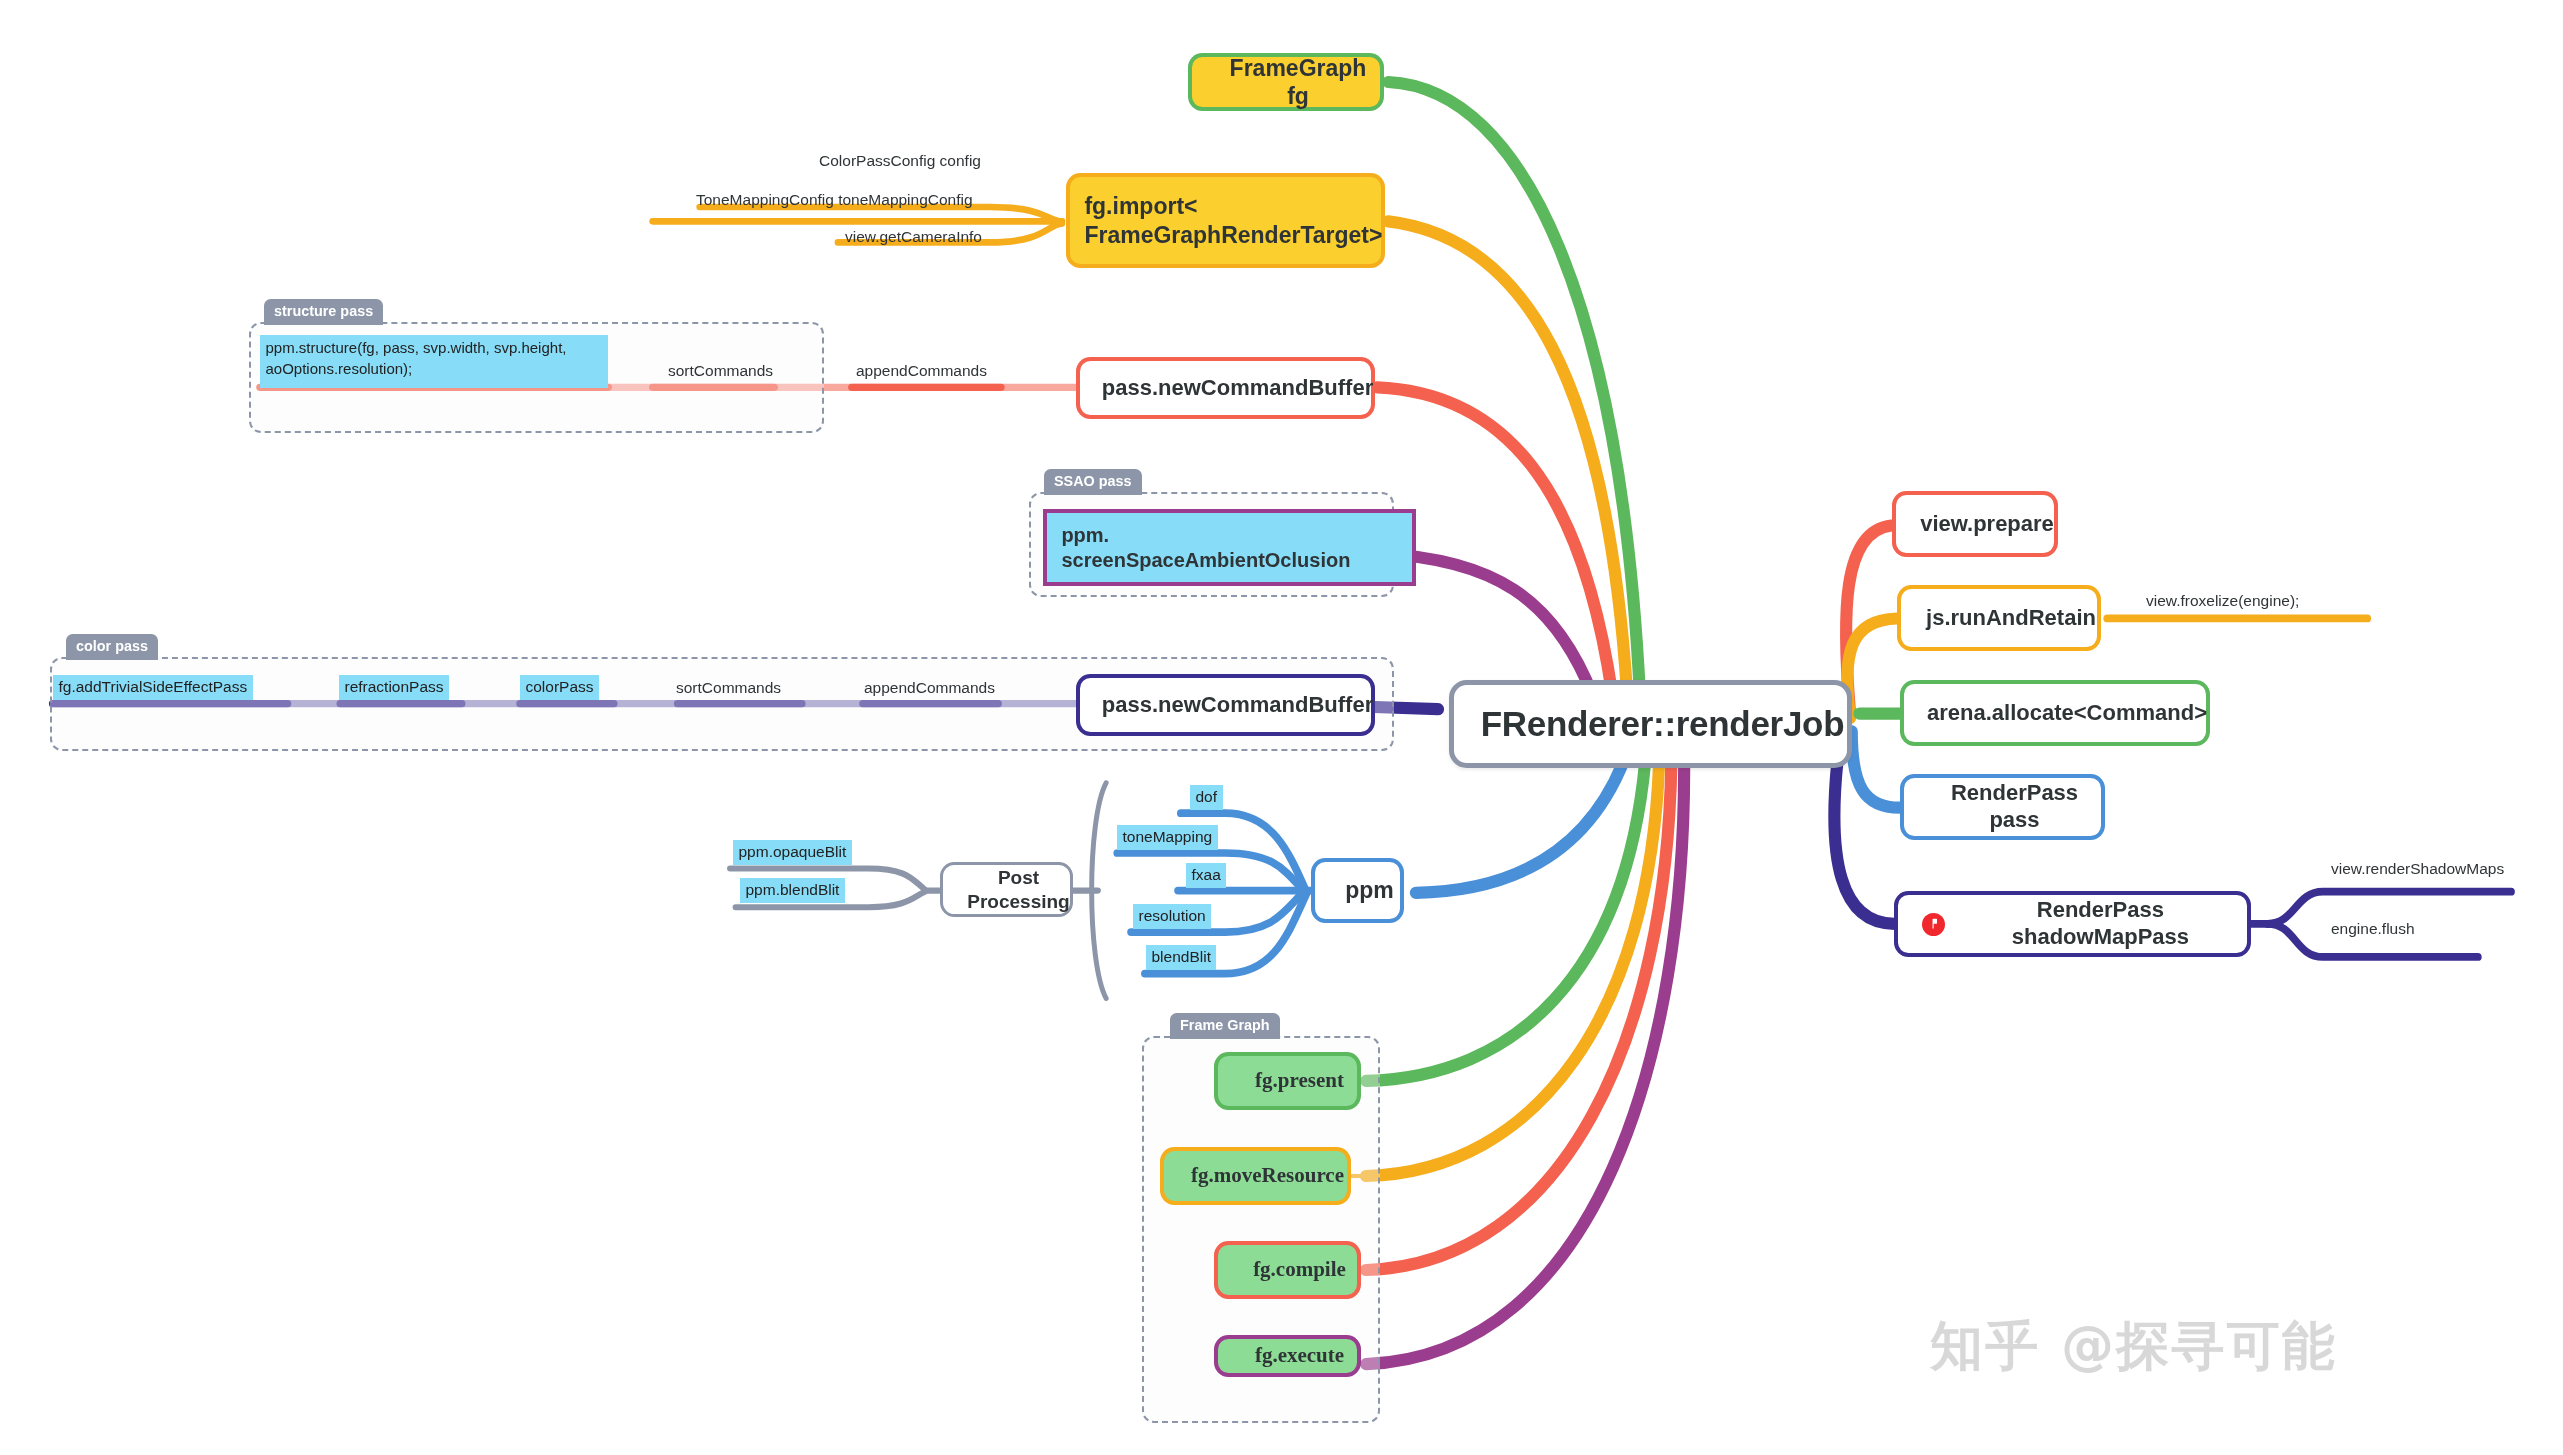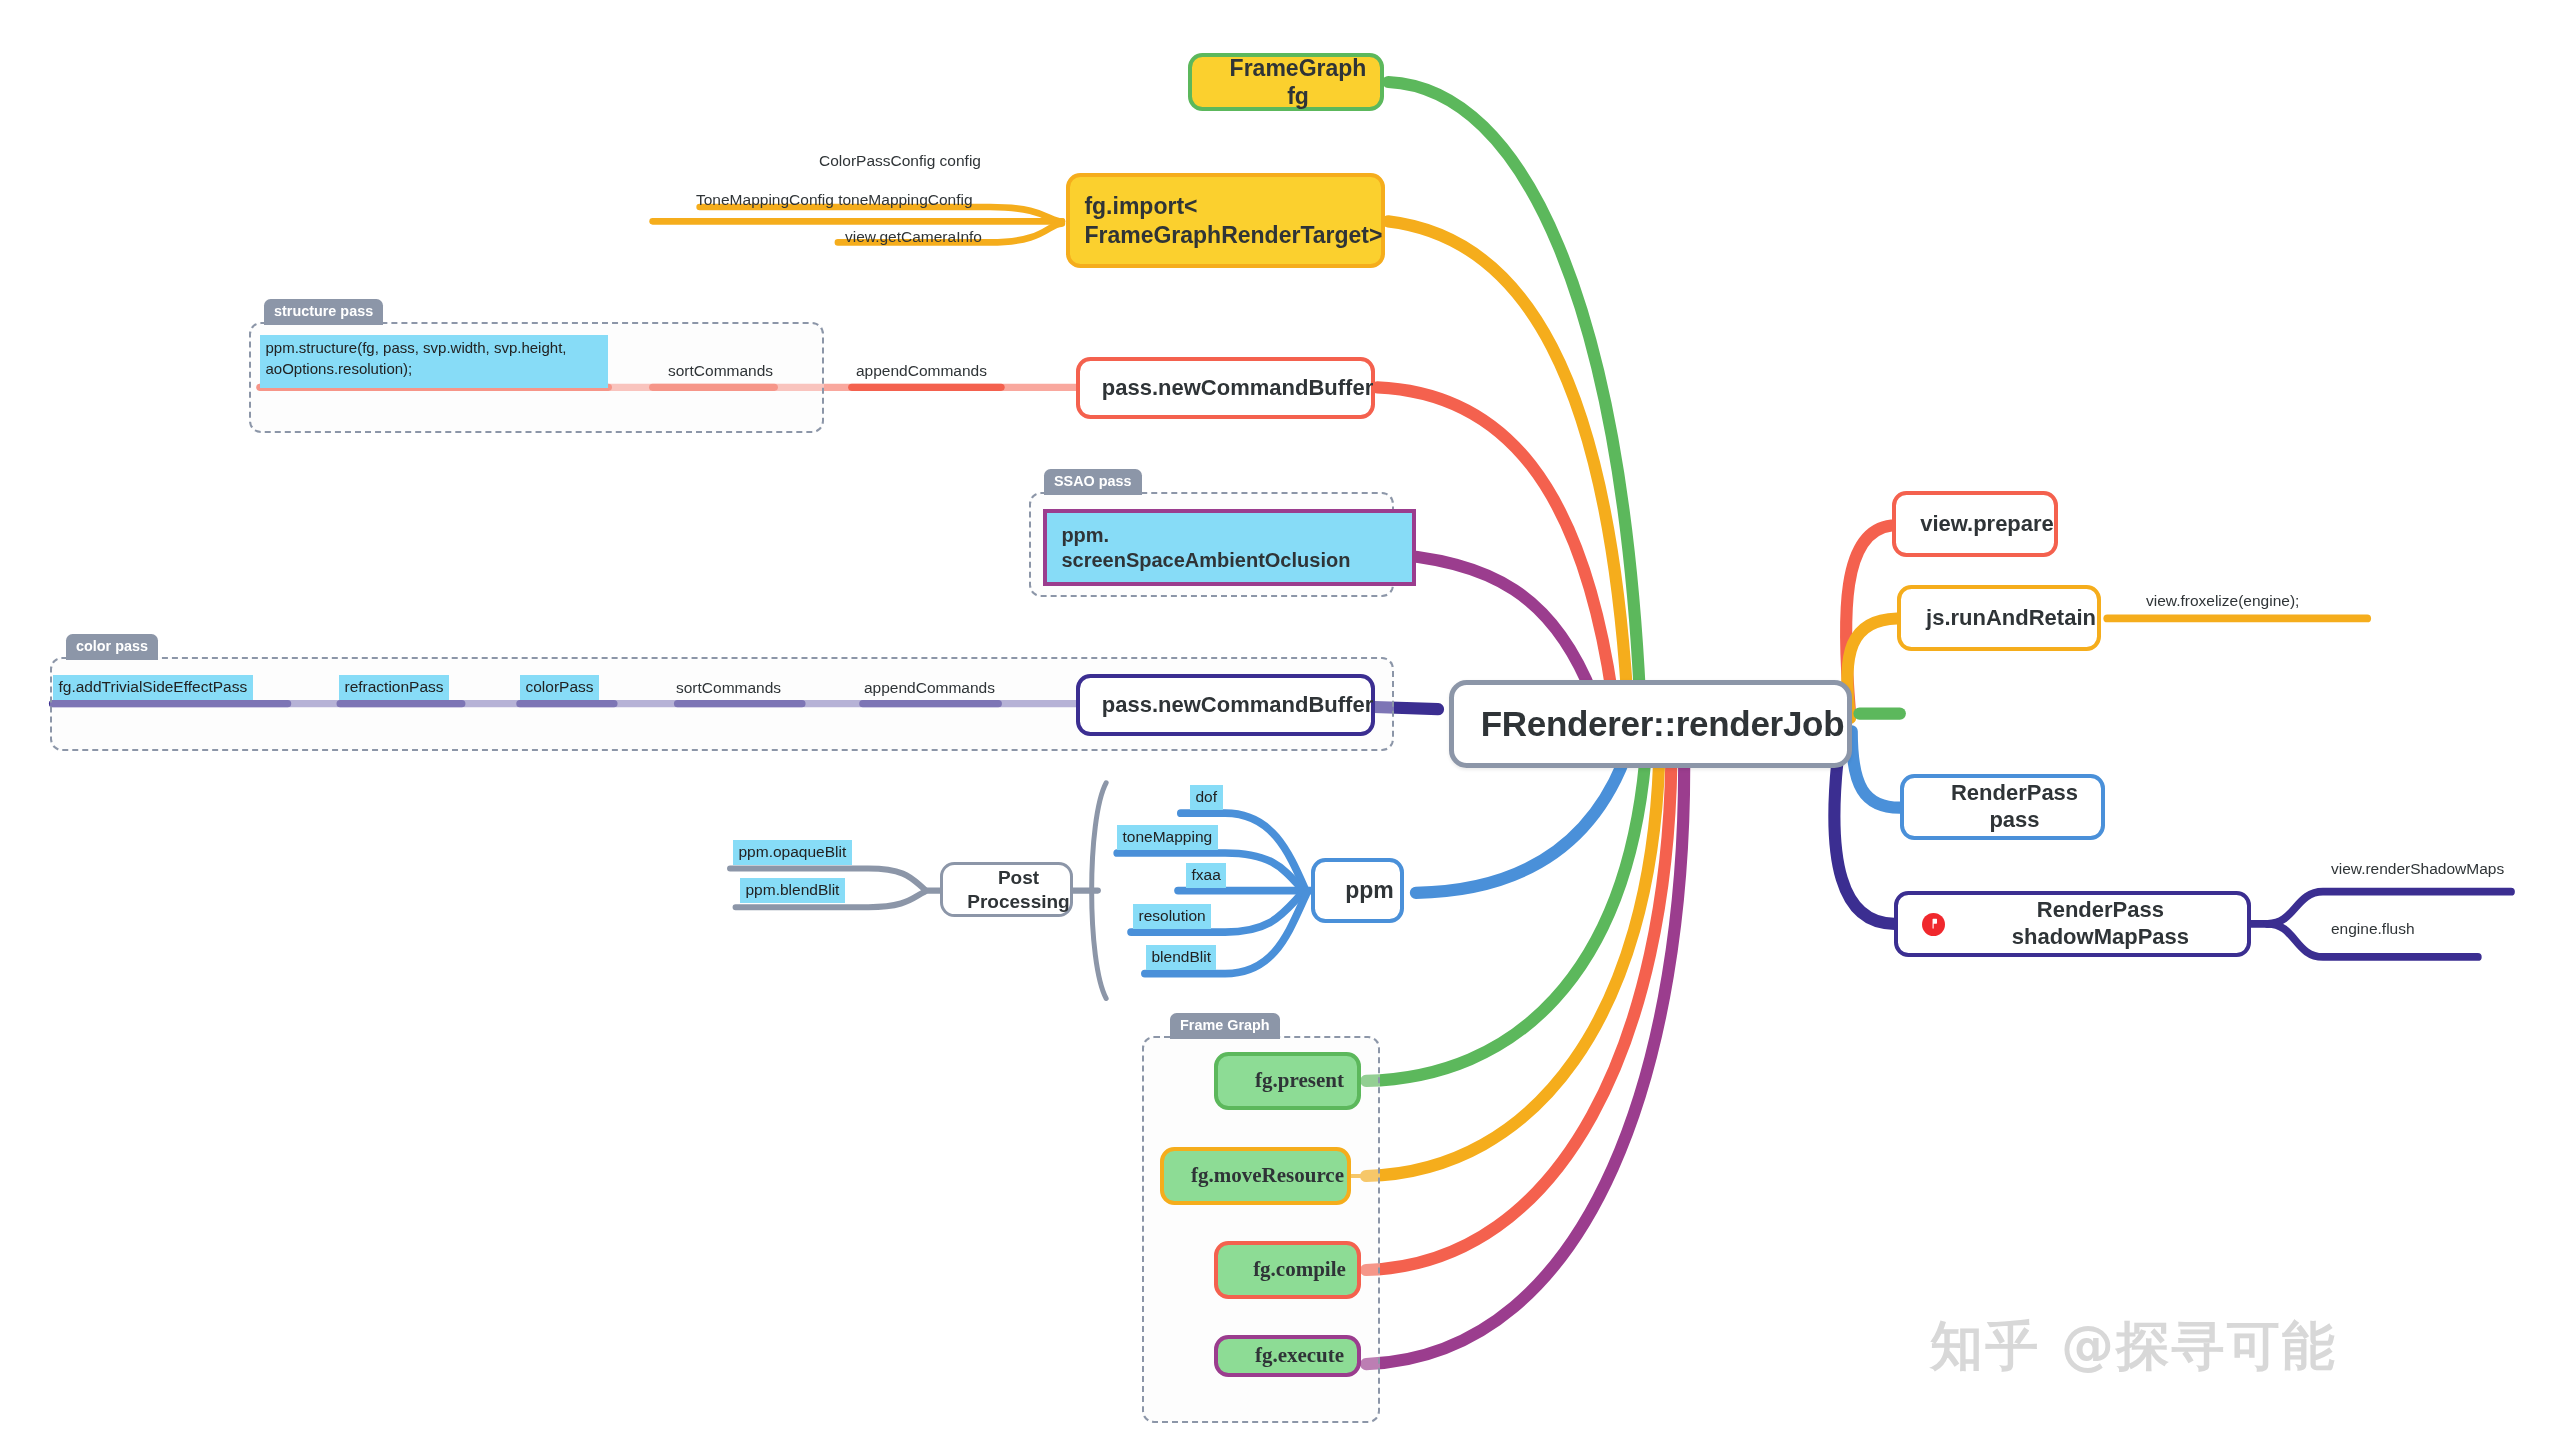--- a/index.html
+++ b/index.html
@@ -144,20 +144,23 @@
 
   <div class="node n-red" style="left:1892px;top:491px;width:166px;height:66px;font-size:22px;">
     <span>view.prepare</span>
   </div>
 
   <div class="node n-orange" style="left:1897px;top:585px;width:204px;height:66px;font-size:22px;">
     <span>js.runAndRetain</span>
   </div>
   <div class="txt" style="left:2146px;top:592px;">view.froxelize(engine);</div>
 
+  <div class="node n-green" style="left:1900px;top:680px;width:310px;height:66px;font-size:22px;">
+    <span>arena.allocate&lt;Command&gt;</span>
+  </div>
 
   <div class="node n-blue" style="left:1900px;top:774px;width:205px;height:66px;font-size:22px;">
     <span>RenderPass pass</span>
   </div>
 
   <div class="node n-navy" style="left:1894px;top:891px;width:357px;height:66px;font-size:22px;">
     <span class="flag-icon">
       <svg width="13.3" height="13.3" viewBox="0 0 24 24" aria-hidden="true">
         <path d="M7 3 h10 a1 1 0 0 1 1 1 v7 a1 1 0 0 1 -1 1 h-5 v8 a1 1 0 0 1 -2 0 V4 a1 1 0 0 1 1 -1 z" fill="#ffffff"></path>
       </svg>

